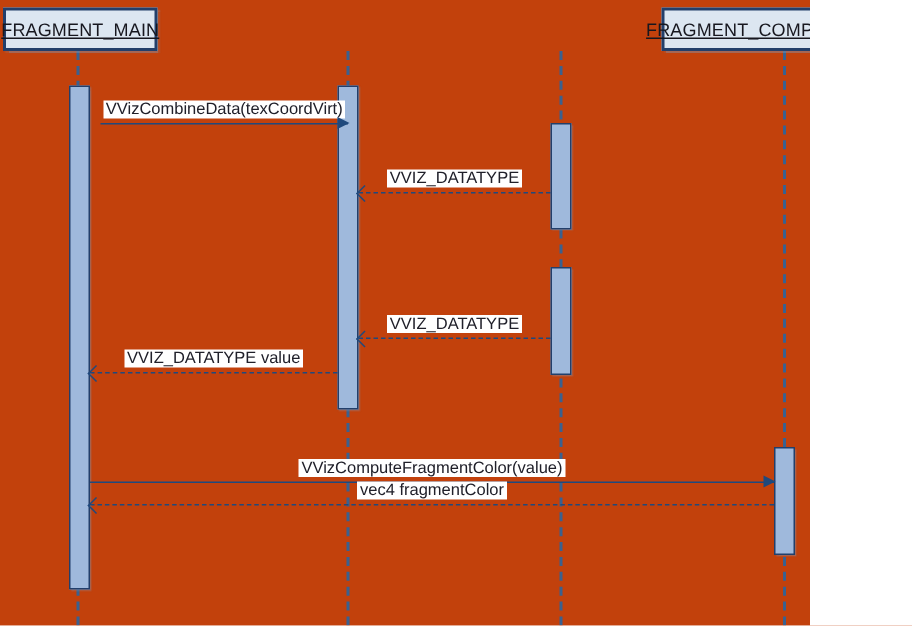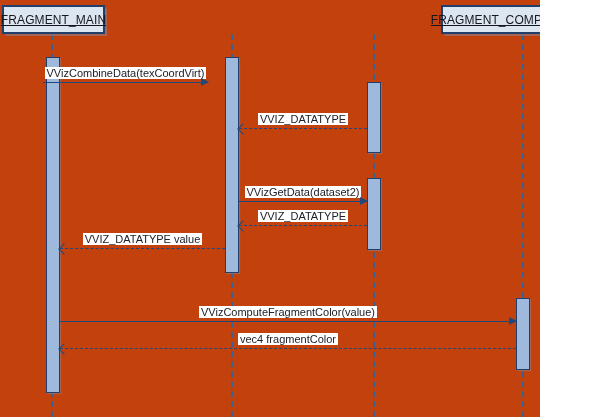--- a/index.html
+++ b/index.html
@@ -78,49 +78,45 @@
   <div class="head" style="left:441px;width:165px">
     <span class="head-label">FRAGMENT_COMPUTE_COLOR</span>
   </div>
 
   <div class="act" style="left:46px;top:57px;height:336px"></div>
   <div class="act" style="left:225px;top:57px;height:216px"></div>
   <div class="act" style="left:367px;top:82px;height:71px"></div>
   <div class="act" style="left:367px;top:178px;height:72px"></div>
   <div class="act" style="left:516px;top:298px;height:72px"></div>
 
-  <div class="msg call" style="left:43px;top:62px;width:165px">
+  <div class="msg call" style="left:67px;top:62px;width:165px">
     <div class="msg-label"><span>VVizCombineData(texCoordVirt)</span></div>
     <div class="line"></div>
   </div>
 
 
   <div class="msg ret" style="left:239px;top:108px;width:128px">
     <div class="msg-label"><span>VVIZ_DATATYPE</span></div>
     <div class="line"></div>
   </div>
 
-  <div class="msg call" style="left:239px;top:181px;width:128px">
-    <div class="msg-label"><span>VVizGetData(dataset2)</span></div>
-    <div class="line"></div>
-  </div>
 
   <div class="msg ret" style="left:239px;top:205px;width:128px">
     <div class="msg-label"><span>VVIZ_DATATYPE</span></div>
     <div class="line"></div>
   </div>
 
   <div class="msg ret" style="left:60px;top:228px;width:165px">
     <div class="msg-label"><span>VVIZ_DATATYPE value</span></div>
     <div class="line"></div>
   </div>
 
   <div class="msg call" style="left:60px;top:301px;width:456px">
     <div class="msg-label"><span>VVizComputeFragmentColor(value)</span></div>
     <div class="line"></div>
   </div>
 
-  <div class="msg ret" style="left:60px;top:328px;width:456px">
+  <div class="msg ret" style="left:60px;top:316px;width:456px">
     <div class="msg-label"><span>vec4 fragmentColor</span></div>
     <div class="line"></div>
   </div>
 
 </div>
 
 </body></html>

